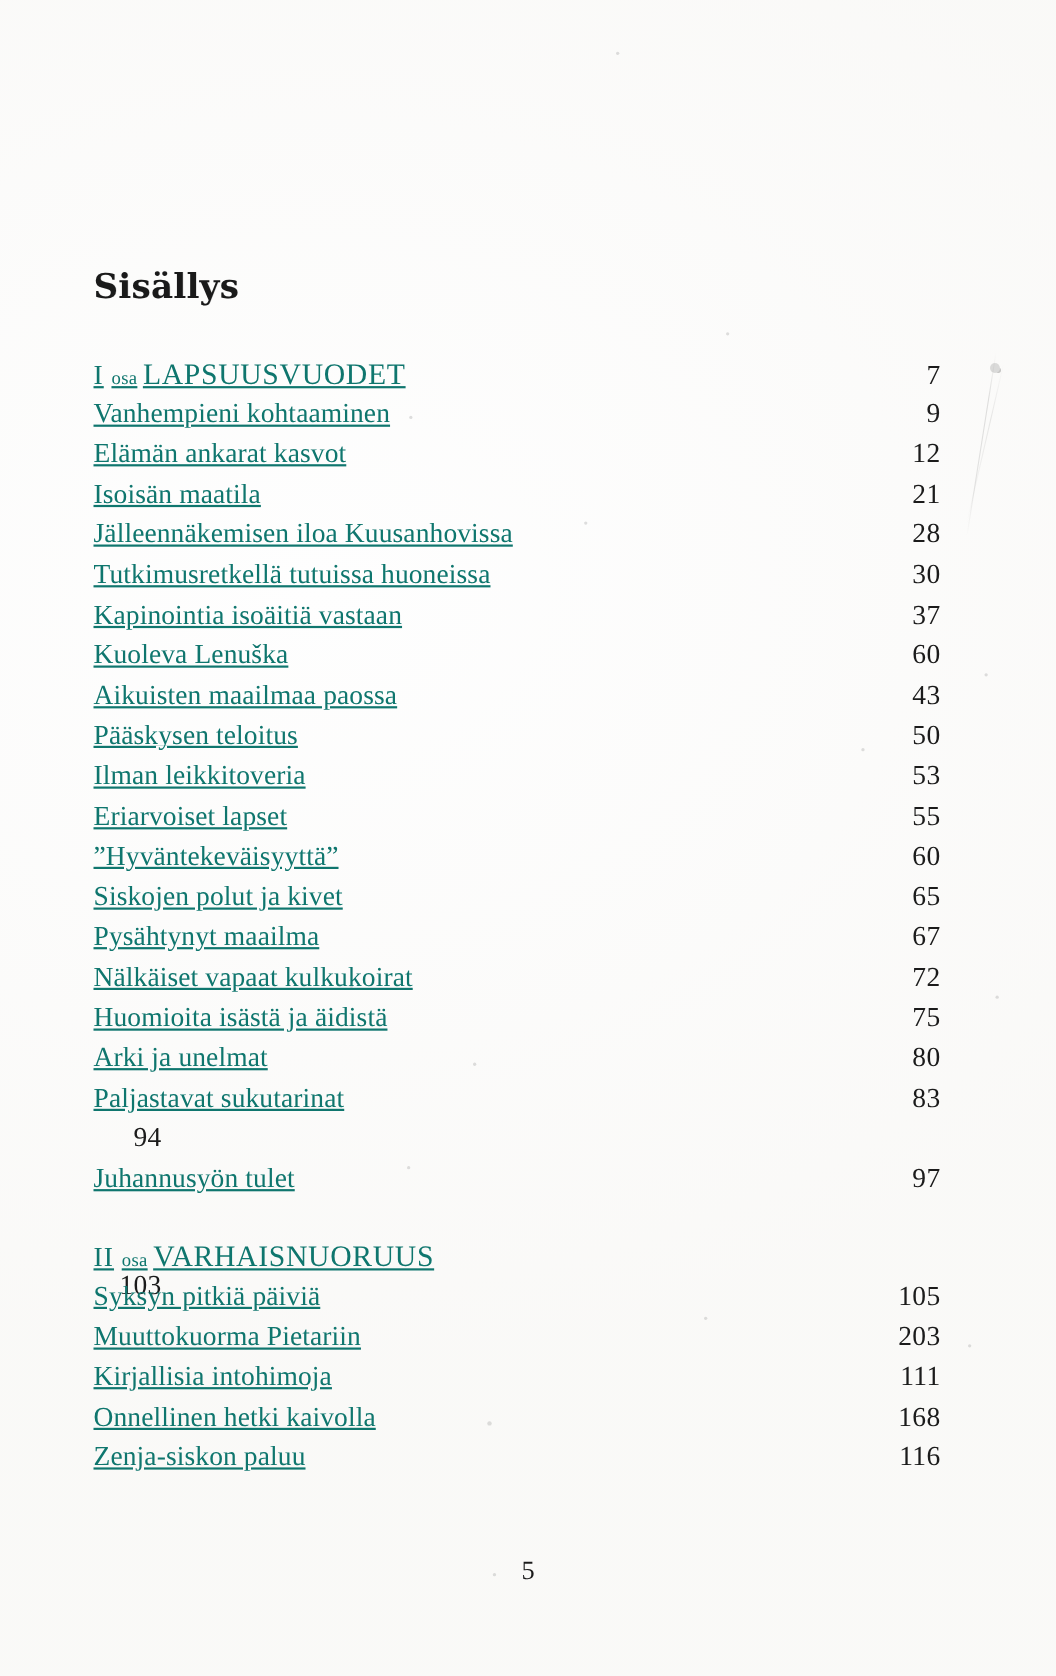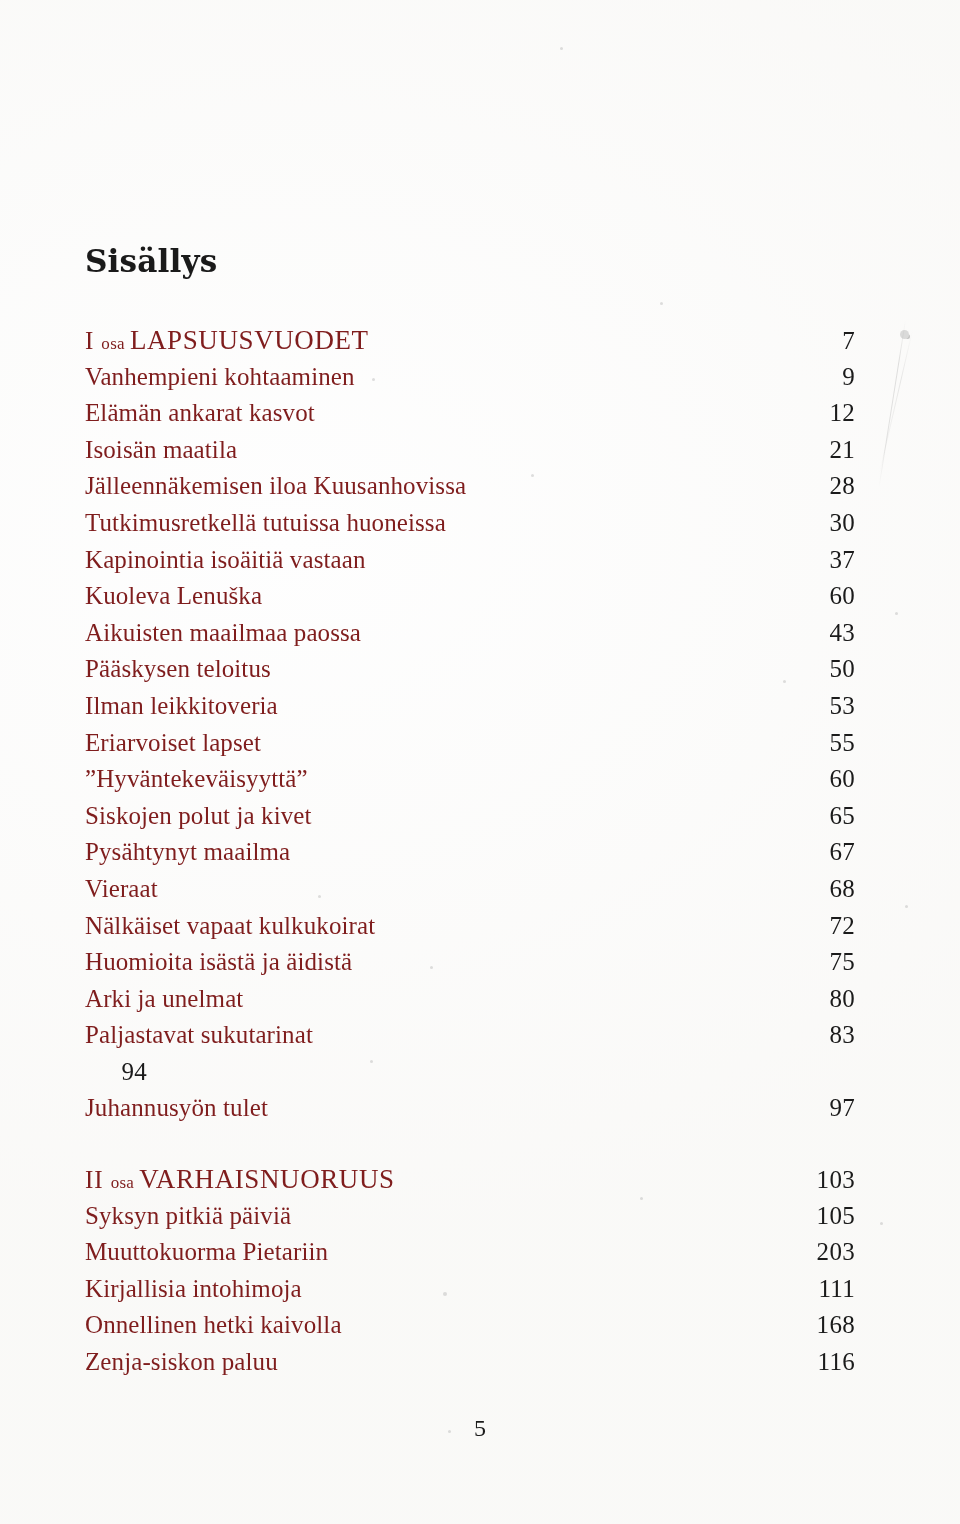--- a/index.html
+++ b/index.html
@@ -81,28 +81,29 @@
 
   
   .toc { display: block; }
 
   .toc-row {
     display: flex;
     align-items: baseline;
     justify-content: space-between;
     height: 36.6px;
   }
-  .toc-row.spacer-before { margin-top: 34px; }
+  .toc-row.spacer-before { margin-top: 34px; flex-direction: column; }
 
   .toc-label {
     font-size: 25px;
     line-height: 1;
-    color: #7f1d1d;
+    color: #0f766e;
     white-space: nowrap;
     letter-spacing: 0.1px;
+    text-decoration: underline;
   }
 
   
   .part-row .part-numeral {
     font-size: 25px;
     letter-spacing: 1px;
   }
   .part-row .part-osa {
     font-size: 17px;
     margin: 0 5px 0 7px;
@@ -218,24 +219,20 @@
         </div>
         <div class="toc-row">
           <div class="toc-label">Siskojen polut ja kivet</div>
           <div class="toc-page">65</div>
         </div>
         <div class="toc-row">
           <div class="toc-label">Pysähtynyt maailma</div>
           <div class="toc-page">67</div>
         </div>
         <div class="toc-row">
-          <div class="toc-label">Vieraat</div>
-          <div class="toc-page">68</div>
-        </div>
-        <div class="toc-row">
           <div class="toc-label">Nälkäiset vapaat kulkukoirat</div>
           <div class="toc-page">72</div>
         </div>
         <div class="toc-row">
           <div class="toc-label">Huomioita isästä ja äidistä</div>
           <div class="toc-page">75</div>
         </div>
         <div class="toc-row">
           <div class="toc-label">Arki ja unelmat</div>
           <div class="toc-page">80</div>

